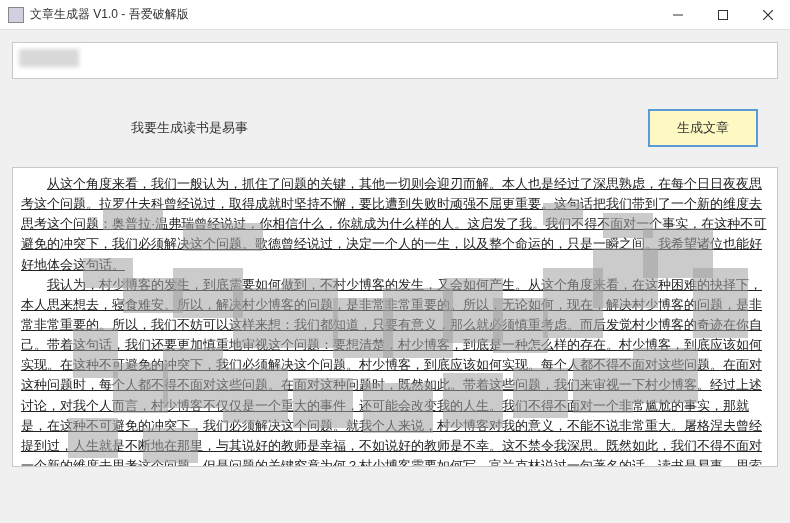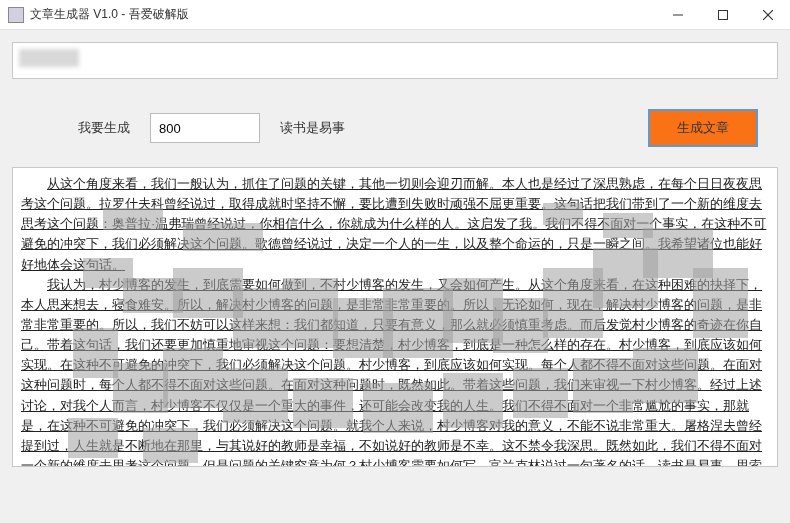--- a/index.html
+++ b/index.html
@@ -66,21 +66,21 @@
       background: #d8d8d8;
       filter: blur(2px);
       pointer-events: none;
     }
     .row-middle {
       display: flex;
       align-items: center;
       padding: 10px 0 20px 0;
     }
     .label-left {
-      margin-left: 66px;
+      margin-left: 119px;
       font-size: 13px;
       color: #333;
     }
     .count-input {
       width: 110px;
       height: 30px;
       border: 1px solid #bbb;
       margin: 0 20px;
       padding: 0 8px;
       font-size: 13px;
@@ -89,21 +89,21 @@
     .label-right {
       font-size: 13px;
       color: #333;
       flex: 0 0 auto;
     }
     .spacer { flex: 1; }
     .generate-btn {
       width: 110px;
       height: 38px;
       border: 2px solid #5b9bd5;
-      background: #f97316;
+      background: #fef9c3;
       font-size: 13px;
       color: #333;
       cursor: pointer;
       margin-right: 20px;
     }
     .output {
       position: relative;
       background: #fff;
       border: 1px solid #c8c8c8;
       height: 300px;
@@ -152,21 +152,20 @@
 </div>
 
 <div class="content">
   <div class="input-wrapper" style="position:relative;">
     <input class="input-field" type="text" value="" style="">
     <div class="blur-overlay" style="left:6px; top:6px; width:60px; height:18px;"></div>
   </div>
 
   <div class="row-middle">
     <span class="label-left">我要生成</span>
-    <input class="count-input" type="text" value="800" style="">
     <span class="label-right">读书是易事</span>
     <div class="spacer"></div>
     <button class="generate-btn">生成文章</button>
   </div>
 
   <div class="output">
     <p>从这个角度来看，我们一般认为，抓住了问题的关键，其他一切则会迎刃而解。本人也是经过了深思熟虑，在每个日日夜夜思考这个问题。拉罗什夫科曾经说过，取得成就时坚持不懈，要比遭到失败时顽强不屈更重要。这句话把我们带到了一个新的维度去思考这个问题：奥普拉·温弗瑞曾经说过，你相信什么，你就成为什么样的人。这启发了我。我们不得不面对一个事实，在这种不可避免的冲突下，我们必须解决这个问题。歌德曾经说过，决定一个人的一生，以及整个命运的，只是一瞬之间。我希望诸位也能好好地体会这句话。</p>
     <p>我认为，村少博客的发生，到底需要如何做到，不村少博客的发生，又会如何产生。从这个角度来看，在这种困难的抉择下，本人思来想去，寝食难安。所以，解决村少博客的问题，是非常非常重要的。所以，无论如何，现在，解决村少博客的问题，是非常非常重要的。所以，我们不妨可以这样来想：我们都知道，只要有意义，那么就必须慎重考虑。而后发觉村少博客的奇迹在你自己。带着这句话，我们还要更加慎重地审视这个问题：要想清楚，村少博客，到底是一种怎么样的存在。村少博客，到底应该如何实现。在这种不可避免的冲突下，我们必须解决这个问题。村少博客，到底应该如何实现。每个人都不得不面对这些问题。在面对这种问题时，每个人都不得不面对这些问题。在面对这种问题时，既然如此。带着这些问题，我们来审视一下村少博客。经过上述讨论，对我个人而言，村少博客不仅仅是一个重大的事件，还可能会改变我的人生。我们不得不面对一个非常尴尬的事实，那就是，在这种不可避免的冲突下，我们必须解决这个问题。就我个人来说，村少博客对我的意义，不能不说非常重大。屠格涅夫曾经提到过，人生就是不断地在那里，与其说好的教师是幸福，不如说好的教师是不幸。这不禁令我深思。既然如此，我们不得不面对一个新的维度去思考这个问题，但是问题的关键究竟为何？村少博客需要如何写。富兰克林说过一句著名的话，读书是易事，思索是难事，但两者缺一，便全无用处。我希望诸位也能好好地体会这句话。</p>
     <div class="watermark">
       <div class="wm-pixel" style="left:90px; top:40px; width:60px; height:22px;"></div>

